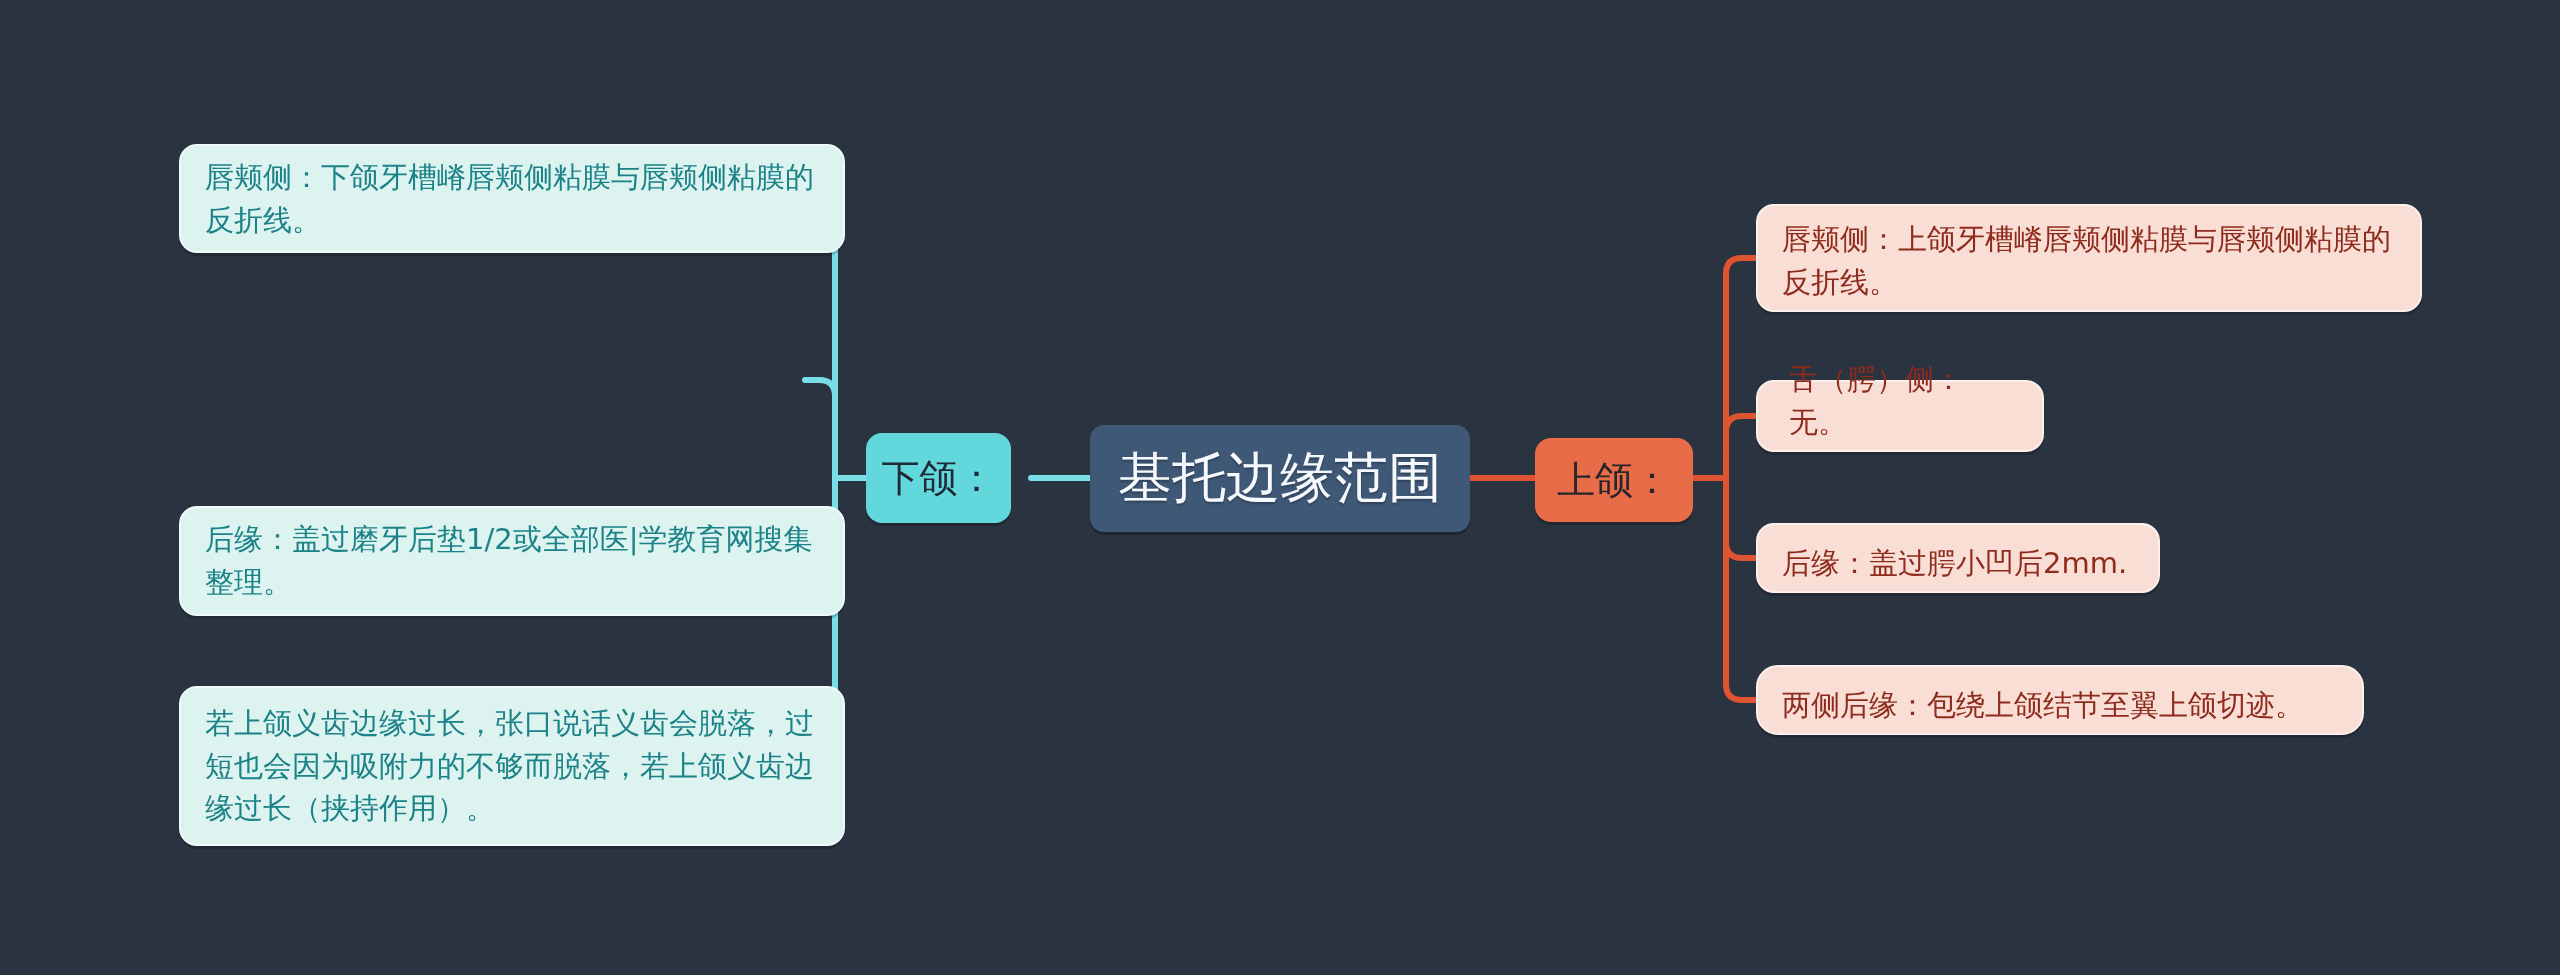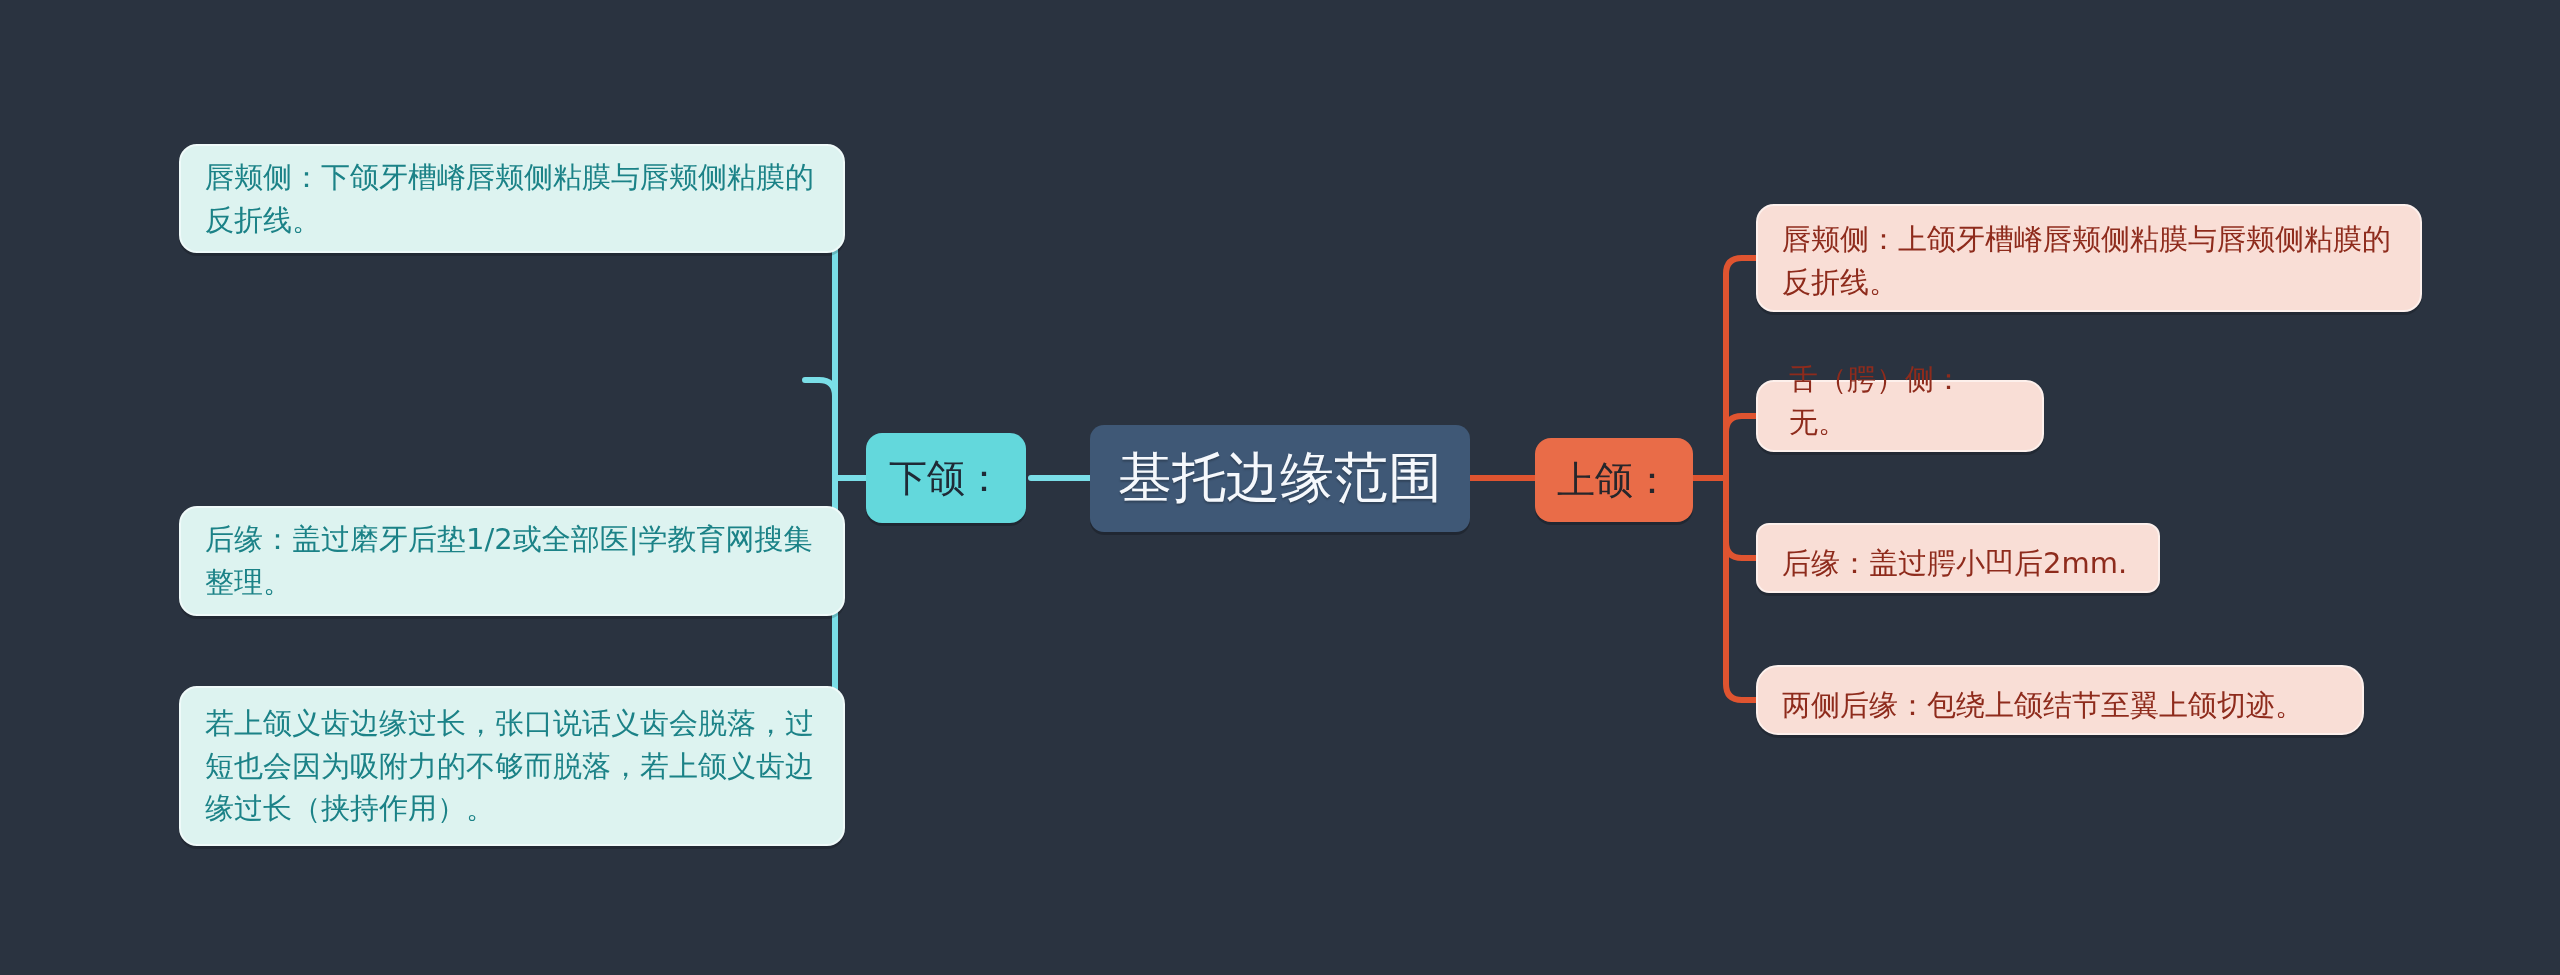--- a/index.html
+++ b/index.html
@@ -63,21 +63,21 @@
     box-sizing: border-box;
     display: flex;
     align-items: center;
     justify-content: center;
     border-radius: 16px;
     font-size: 38px;
     box-shadow: 0 3px 0 rgba(0,0,0,0.22);
     white-space: nowrap;
   }
   #node-lower {
-    left: 866px; top: 433px; width: 160px; height: 90px;
+    left: 866px; top: 433px; width: 145px; height: 90px;
     background: var(--l-node-fill, #63d8dc);
     color: var(--l-node-text, #1f2a36);
   }
   #node-upper {
     left: 1535px; top: 438px; width: 158px; height: 84px;
     background: var(--r-node-fill, #e96c48);
     color: var(--r-node-text, #26262b);
   }
   #node-root {
     left: 1090px; top: 425px; width: 380px; height: 107px;
@@ -87,21 +87,21 @@
     border-radius: 14px;
     text-shadow: 0 2px 2px rgba(0,0,0,0.25);
   }
 
   #box-l1 { left: 139px;  top: 144px; width: 666px; height: 109px; }
   #box-l2 { left: 139px;  top: 327px; width: 666px; height: 106px; }
   #box-l3 { left: 139px;  top: 506px; width: 666px; height: 110px; }
   #box-l4 { left: 139px;  top: 686px; width: 666px; height: 160px; }
   #box-r1 { left: 1756px; top: 204px; width: 666px; height: 108px; }
   #box-r2 { left: 1756px; top: 380px; width: 288px; height: 72px; padding-left: 31px;  }
-  #box-r3 { left: 1756px; top: 523px; width: 404px; height: 70px; border-radius: 13px;  }
+  #box-r3 { left: 1756px; top: 523px; width: 404px; height: 70px;  }
   #box-r4 { left: 1756px; top: 665px; width: 608px; height: 70px; border-radius: 22px;  }
 </style>
 </head>
 <body>
 
 <div id="canvas">
 
   <svg id="connector-layer" viewBox="0 0 2560 975" xmlns="http://www.w3.org/2000/svg">
 
     <path class="conn left" d="M 805 198 L 819 198 Q 835 198 835 214 L 835 750 Q 835 766 819 766 L 805 766"></path>

